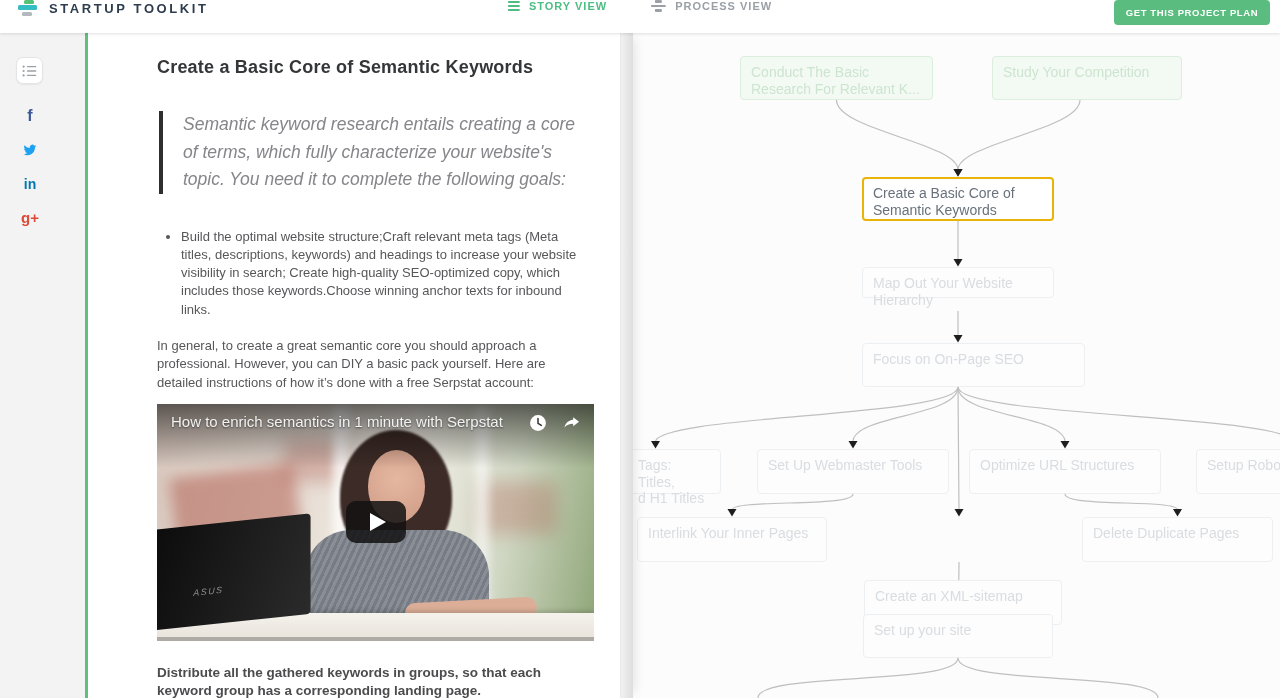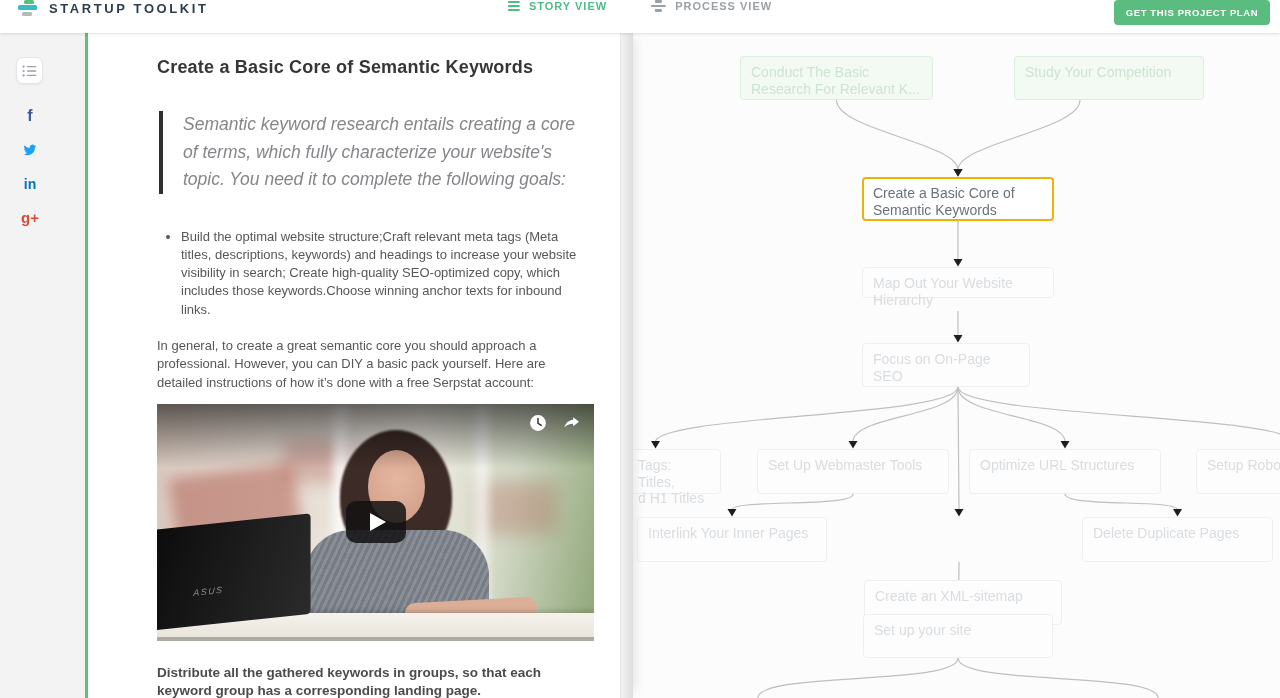--- a/index.html
+++ b/index.html
@@ -124,32 +124,32 @@
         <path d="M959,529 C959,559 958,547 958,574" class="edge"></path>
         <path d="M953.5,573 L962.5,573 L958,580.5 Z" class="arrow"></path>
         <path d="M958,625 C958,653.2 758,638 758,665" class="edge"></path>
         <path d="M958,625 C958,653.2 1158,638 1158,665" class="edge"></path>
       </svg>
     <div>
         <div class="node done" style="left: 740px; top: 23px; width: 193px; height: 44px;">
           <div>Conduct The Basic</div>
           <div>Research For Relevant K...</div>
         </div>
-        <div class="node done" style="left: 1014px; top: 23px; width: 190px; height: 44px;">
+        <div class="node done" style="left: 992px; top: 23px; width: 190px; height: 44px;">
           <div>Study Your Competition</div>
         </div>
         <div class="node active" style="left: 862px; top: 144px; width: 192px; height: 44px;">
           <div>Create a Basic Core of</div>
           <div>Semantic Keywords</div>
         </div>
         <div class="node todo" style="left: 862px; top: 234px; width: 192px; height: 31px;">
           <div>Map Out Your Website</div>
           <div>Hierarchy</div>
         </div>
-        <div class="node todo" style="left: 862px; top: 310px; width: 168px; height: 44px;">
+        <div class="node todo" style="left: 862px; top: 310px; width: 223px; height: 44px;">
           <div>Focus on On-Page SEO</div>
         </div>
         <div class="node todo" style="left: 590px; top: 416px; width: 131px; height: 45px; padding-left: 47px;">
           <div>Tags: Titles,</div>
           <div>d H1 Titles</div>
         </div>
         <div class="node todo" style="left: 757px; top: 416px; width: 192px; height: 45px;">
           <div>Set Up Webmaster Tools</div>
         </div>
         <div class="node todo" style="left: 969px; top: 416px; width: 192px; height: 45px;">
@@ -247,20 +247,21 @@
           <div class="hair"></div>
           <div class="face"></div>
           <div class="bodyy"></div>
           <div class="forearm"></div>
           <div class="tabletop"></div>
           <div class="laptop">
             <span class="brand">ASUS</span>
           </div>
         </div>
         <div class="topgrad"></div>
+        <div class="vtitle">How to enrich semantics in 1 minute with Serpstat</div>
         <div class="vicons">
           <svg width="20" height="20" viewBox="0 0 24 24">
             <circle cx="12" cy="12" r="9.5" fill="#fff"></circle>
             <path d="M12 6.5v6l4 2.4" stroke="#333" stroke-width="1.8" fill="none" stroke-linecap="round"></path>
           </svg>
           <svg width="21" height="20" viewBox="0 0 24 24" fill="#fff">
             <path d="M14 5v3.2C7.8 9 4.6 12.6 3.5 17.5c2.6-3 5.9-4.5 10.5-4.5V16l7-5.5L14 5z"></path>
           </svg>
         </div>
         <div class="playbtn">

